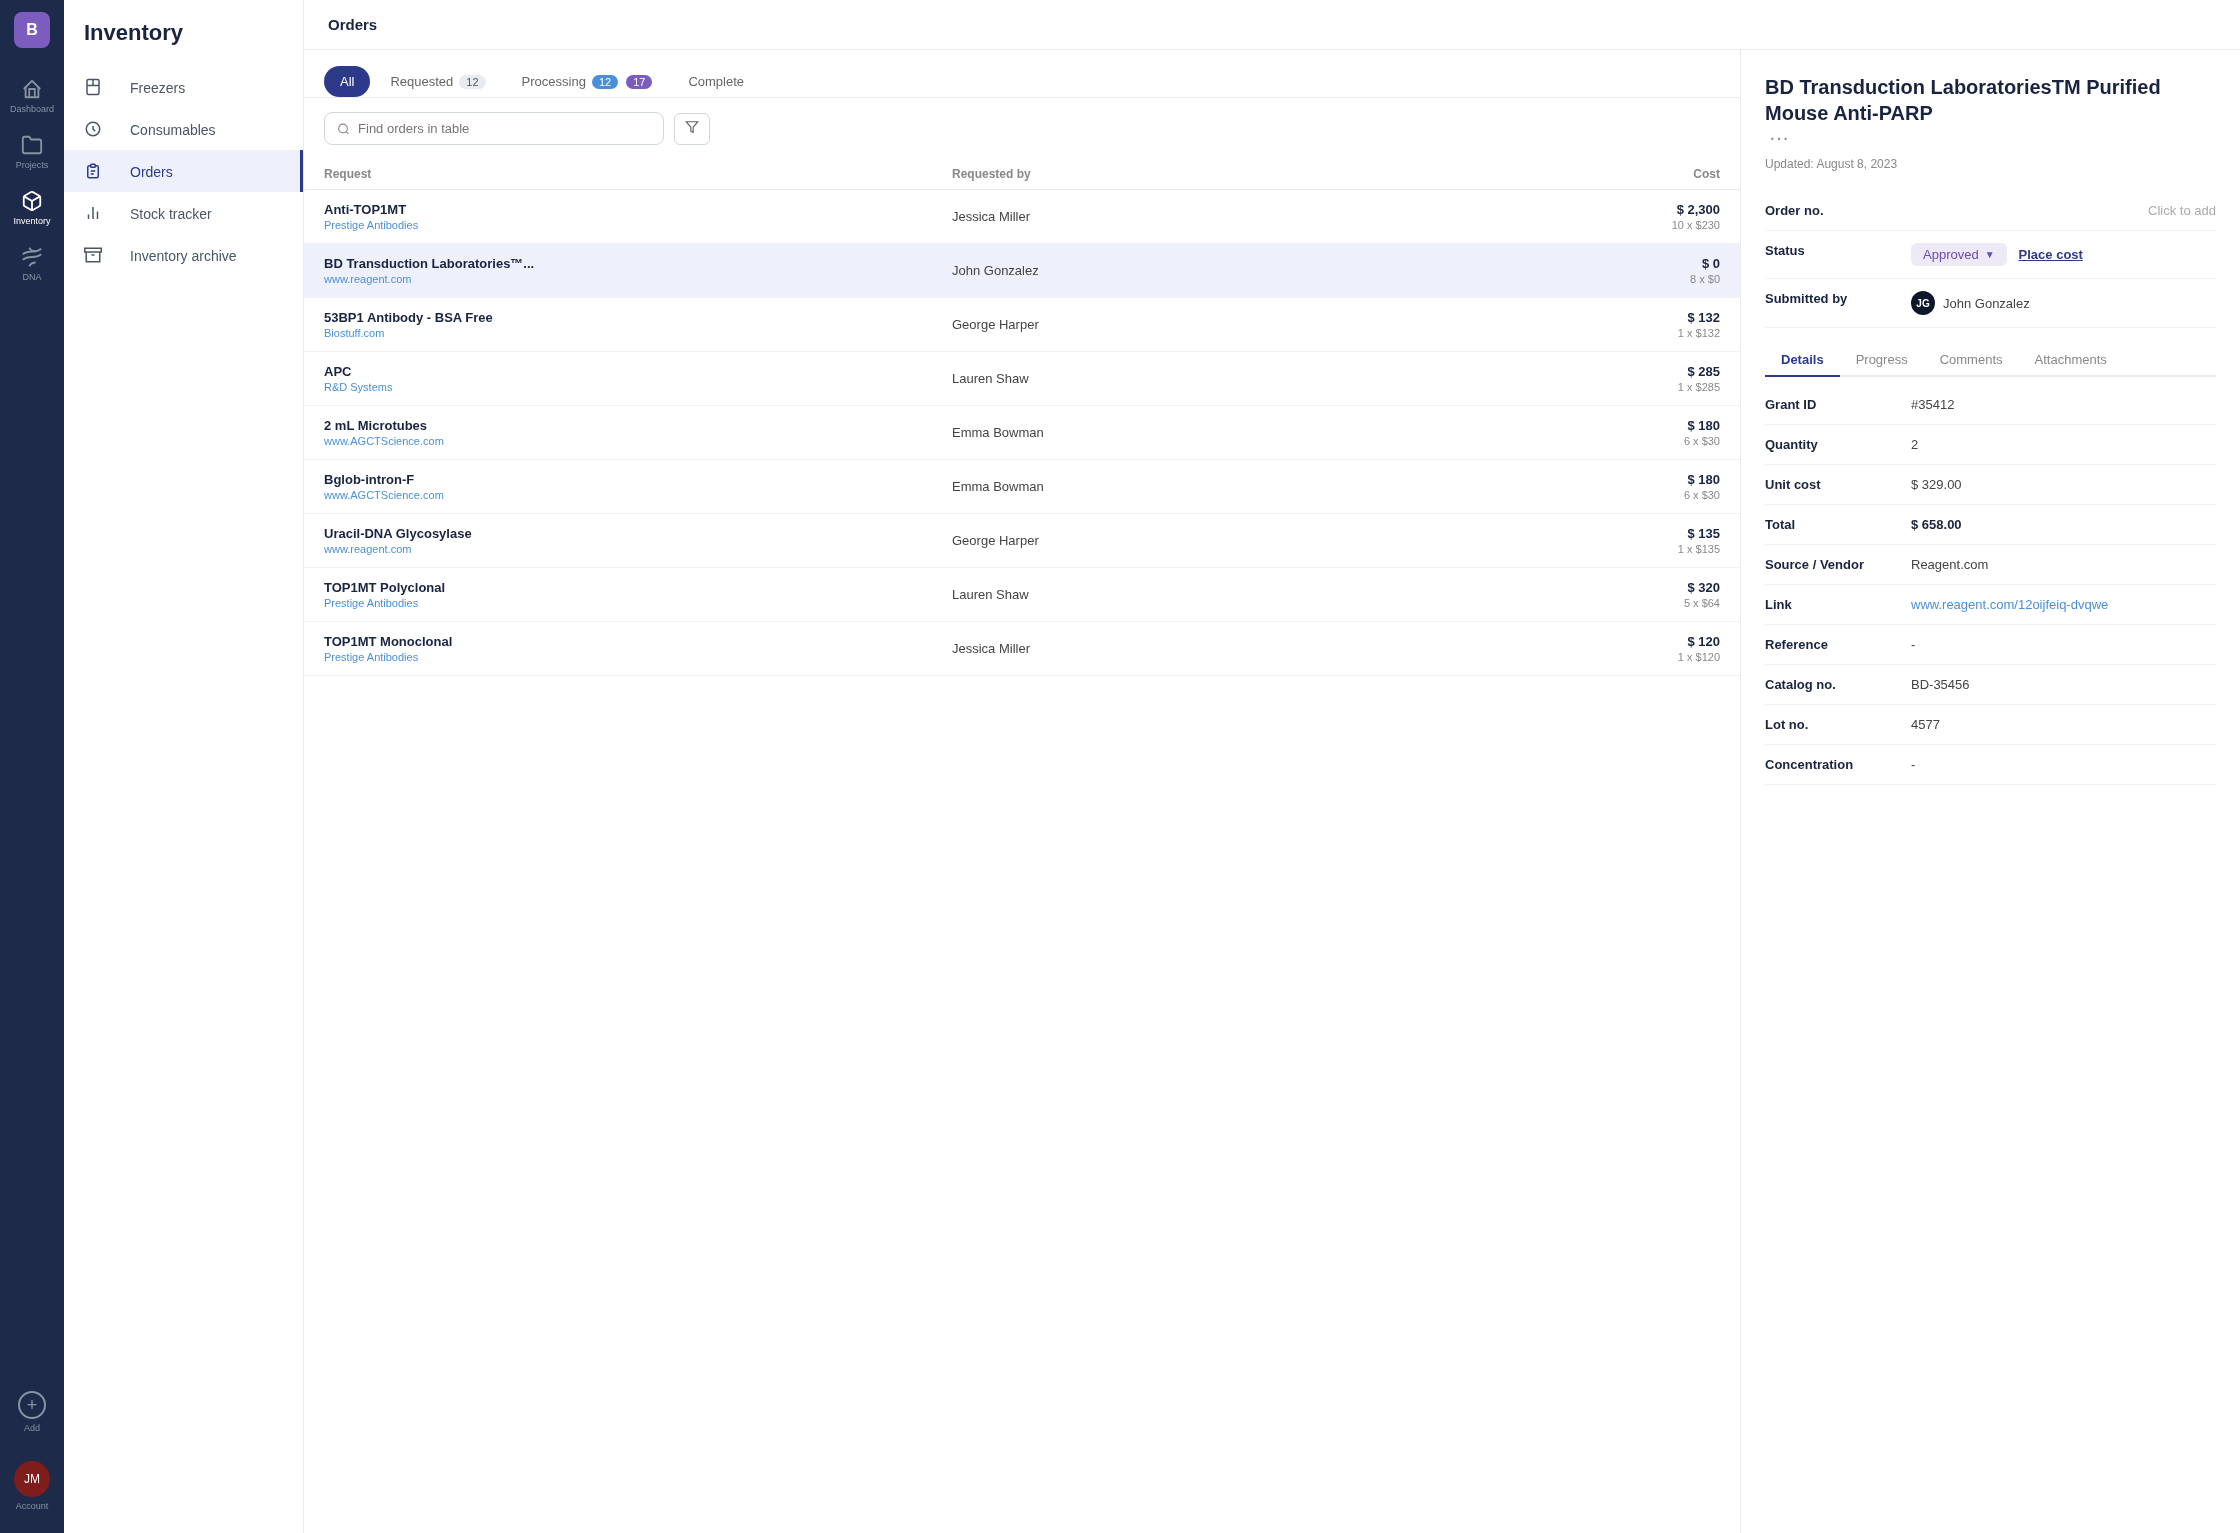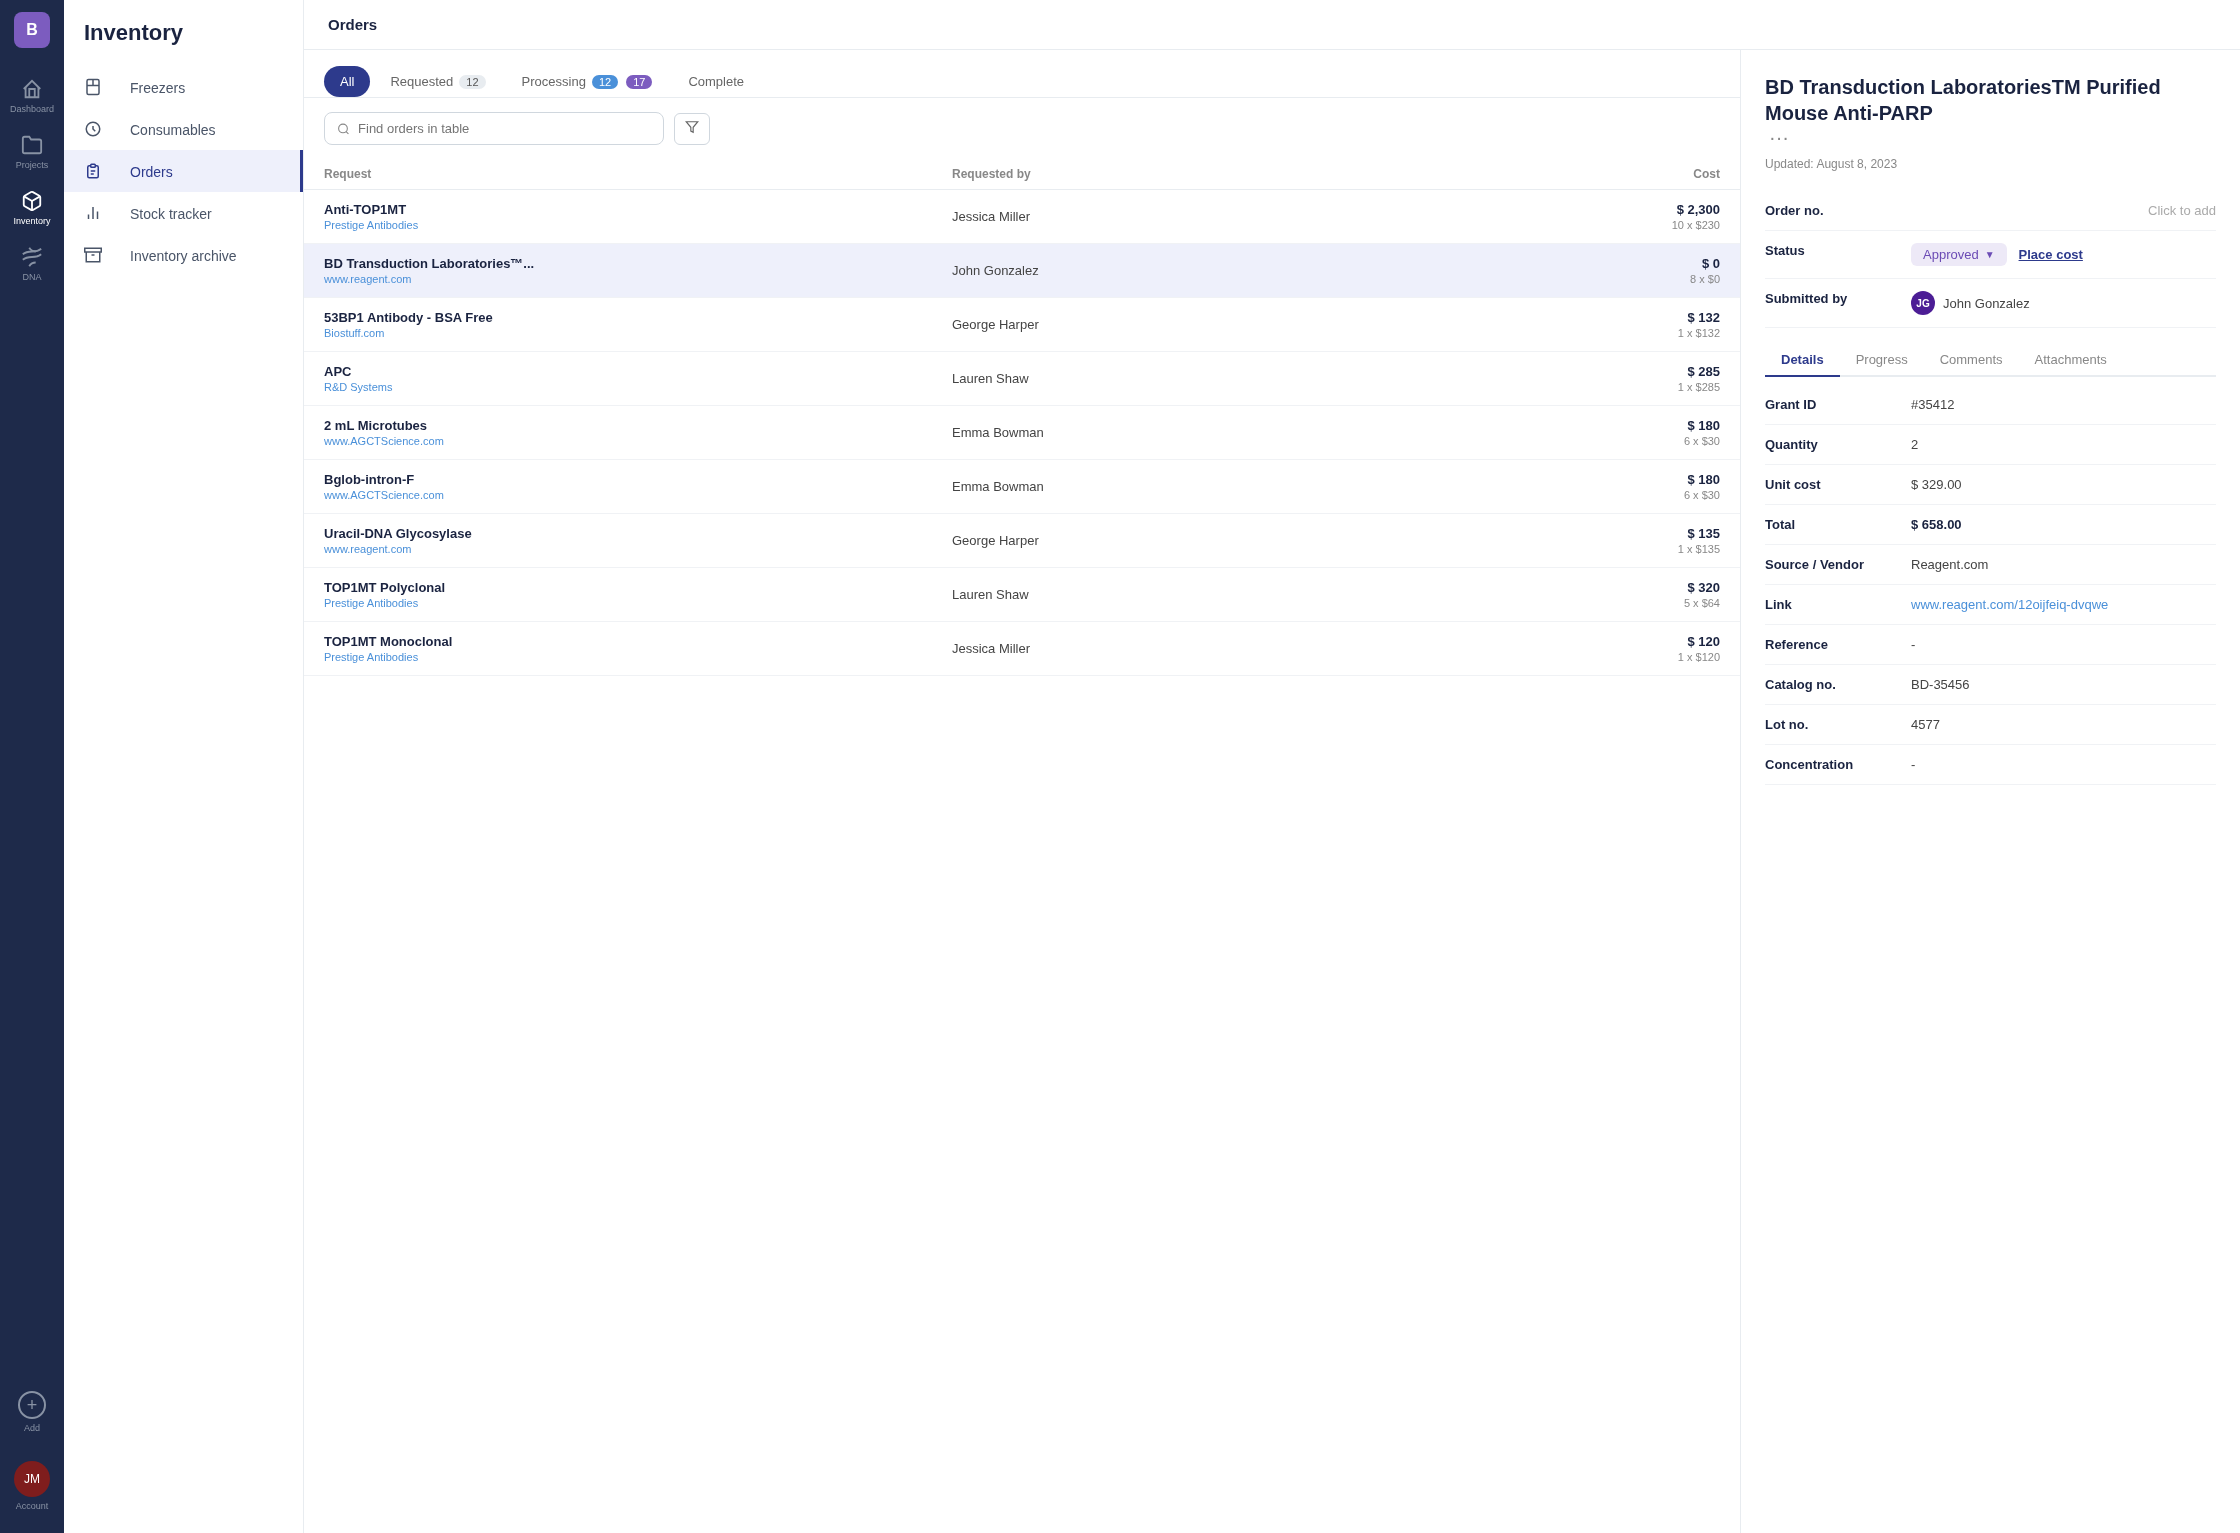--- a/index.html
+++ b/index.html
@@ -250,21 +250,21 @@
       cursor: pointer;
     }
     .status-badge-arrow { font-size: 10px; }
     .place-order-btn {
       background: none; border: none;
       color: #2d3a8c; font-size: 13px; font-weight: 600;
       cursor: pointer; text-decoration: underline;
     }
     .submitter-avatar {
       width: 24px; height: 24px; border-radius: 50%;
-      background: #4c1d95;
+      background: #0f172a;
       display: inline-flex; align-items: center; justify-content: center;
       color: white; font-size: 10px; font-weight: bold;
       margin-right: 8px; flex-shrink: 0;
     }
     .detail-tabs {
       display: flex; gap: 0;
       border-bottom: 2px solid #e8ecf0;
       margin: 16px 0 8px;
     }
     .detail-tab {

